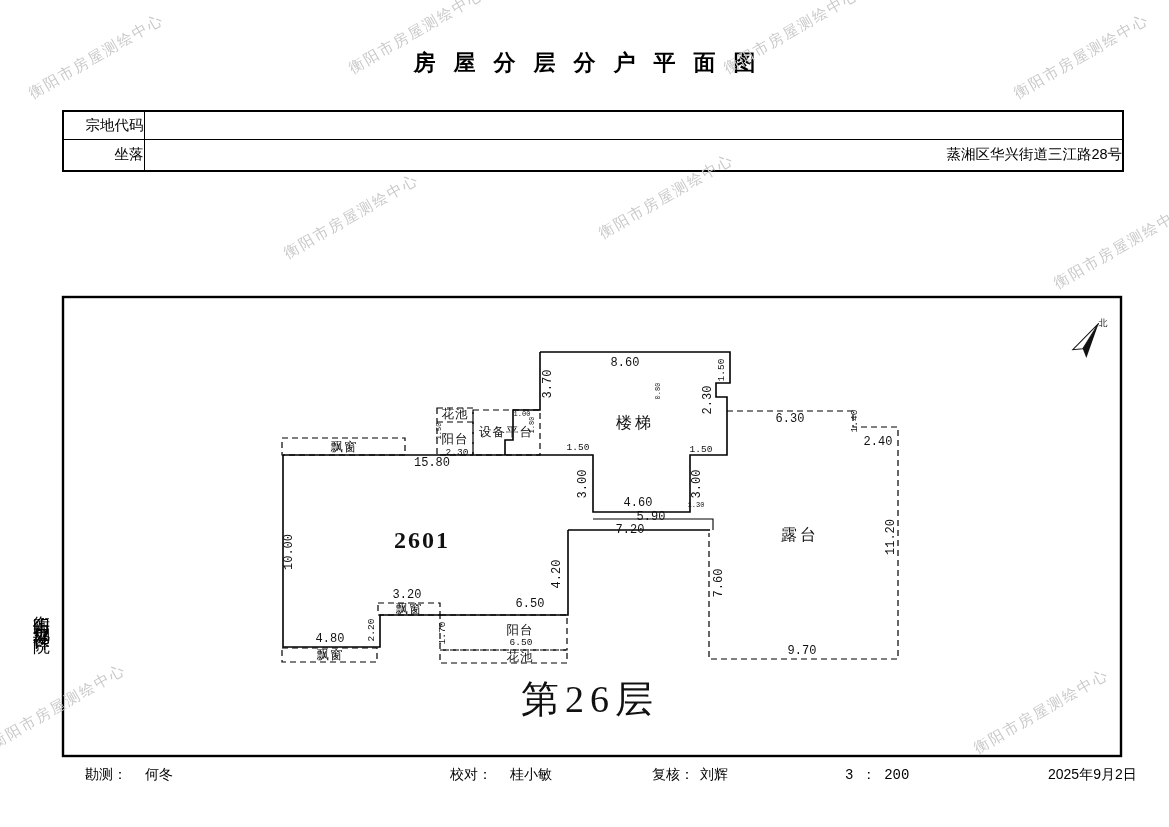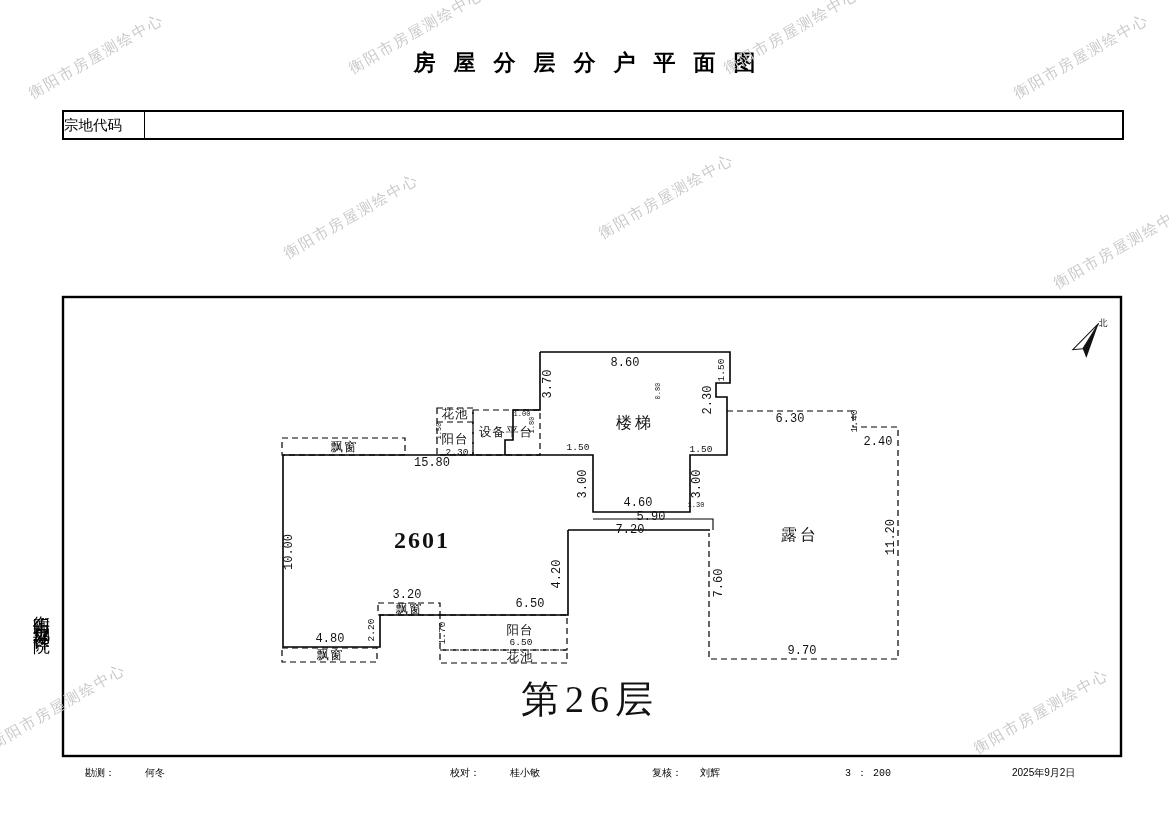--- a/index.html
+++ b/index.html
@@ -13,42 +13,42 @@
     font-size:22px;font-weight:bold;letter-spacing:18px;text-indent:18px;
     font-family:"Liberation Sans",sans-serif;
   }
   
   table.info{
     position:absolute;left:62px;top:110px;width:1060px;
     border-collapse:collapse;table-layout:fixed;
     font-size:14.5px;
   }
   table.info td{
-    border:1px solid #000;text-align:left;vertical-align:middle;
+    border:1px solid #000;text-align:right;vertical-align:middle;
     padding:0;overflow:hidden;white-space:nowrap;
   }
   table.info{border:2px solid #000;}
   td.num{font-family:"Liberation Mono","DejaVu Sans Mono",monospace;font-size:13.5px;}
   
   svg.plan{position:absolute;left:0;top:0;z-index:1;}
   .wall{fill:none;stroke:#000;stroke-width:1.6;}
   .wall-thin{fill:none;stroke:#000;stroke-width:1.1;}
   .dash{fill:none;stroke:#000;stroke-width:1.2;stroke-dasharray:6 4;}
   .frame{fill:none;stroke:#000;stroke-width:2.4;}
   .ann{fill:#111;text-anchor:middle;font-family:"Liberation Mono","DejaVu Sans Mono",monospace;}
   .dim{font-size:12px;}
   .dim-s{font-size:9.5px;}
   .dim-t{font-size:7px;}
   .room{font-size:16px;font-family:"Liberation Sans",sans-serif;letter-spacing:3px;}
   .room-s{font-size:12.5px;font-family:"Liberation Sans",sans-serif;letter-spacing:1px;}
   .unit{font-size:24px;font-weight:bold;font-family:"Liberation Serif",serif;letter-spacing:2px;}
   .floor{font-size:38px;font-family:"Liberation Serif",serif;letter-spacing:6px;}
   .north{font-size:9px;}
   
-  .footer span{position:absolute;top:766px;font-size:10px;white-space:pre;text-align:center;}
+  .footer span{position:absolute;top:766px;font-size:14px;white-space:pre;text-align:center;}
   .f-mono{font-family:"Liberation Mono","DejaVu Sans Mono",monospace;}
   
   .side-label{
     position:absolute;left:30px;top:602px;height:164px;
     writing-mode:vertical-rl;text-orientation:upright;
     font-size:17px;letter-spacing:3px;z-index:2;
   }
   
   .wm{
     position:absolute;z-index:5;pointer-events:none;
@@ -67,20 +67,24 @@
       <col style="width:287px">
       <col style="width:115px">
     <col style="width:220px">
       <col style="width:170px">
       <col style="width:187px">
   </colgroup>
   <tbody>
       <tr style="height:28px">
     <td>宗地代码</td>
     <td colspan="5"></td>
+  </tr>
+  <tr style="height:32px">
+    <td>坐落</td>
+    <td colspan="5">蒸湘区华兴街道三江路28号</td>
   </tr>
 </tbody>
   </table>
 
 <svg class="plan" width="1169" height="827" viewBox="0 0 1169 827">
 
   <rect x="63" y="297" width="1058" height="459" class="frame"></rect>
 
   <g>
     <path class="wall" d="M540,352 H730 V383 H716 V397 H727 V411"></path>
@@ -158,21 +162,21 @@
 </svg>
 
 <div class="footer">
   <span style="left:85px">勘测：</span>
   <span style="left:145px">何冬</span>
   <span style="left:450px">校对：</span>
   <span style="left:510px">桂小敏</span>
   <span style="left:652px">复核：</span>
   <span style="left:700px">刘辉</span>
   <span style="left:845px" class="f-mono">3 ： 200</span>
-  <span style="left:1012px">2025年9月2日</span>
+  <span style="left:1048px">2025年9月2日</span>
 </div>
 
 <div class="side-label">衡阳市规划设计院</div>
 
 <div>
   <span class="wm" style="left: 20px; top: 47px; color: rgb(201, 201, 201);">衡阳市房屋测绘中心</span>
   <span class="wm" style="left: 340px; top: 22px; color: rgb(201, 201, 201);">衡阳市房屋测绘中心</span>
   <span class="wm" style="left: 715px; top: 22px; color: rgb(201, 201, 201);">衡阳市房屋测绘中心</span>
   <span class="wm" style="left: 1005px; top: 47px; color: rgb(201, 201, 201);">衡阳市房屋测绘中心</span>
   <span class="wm" style="left: 275px; top: 207px; color: rgb(201, 201, 201);">衡阳市房屋测绘中心</span>

